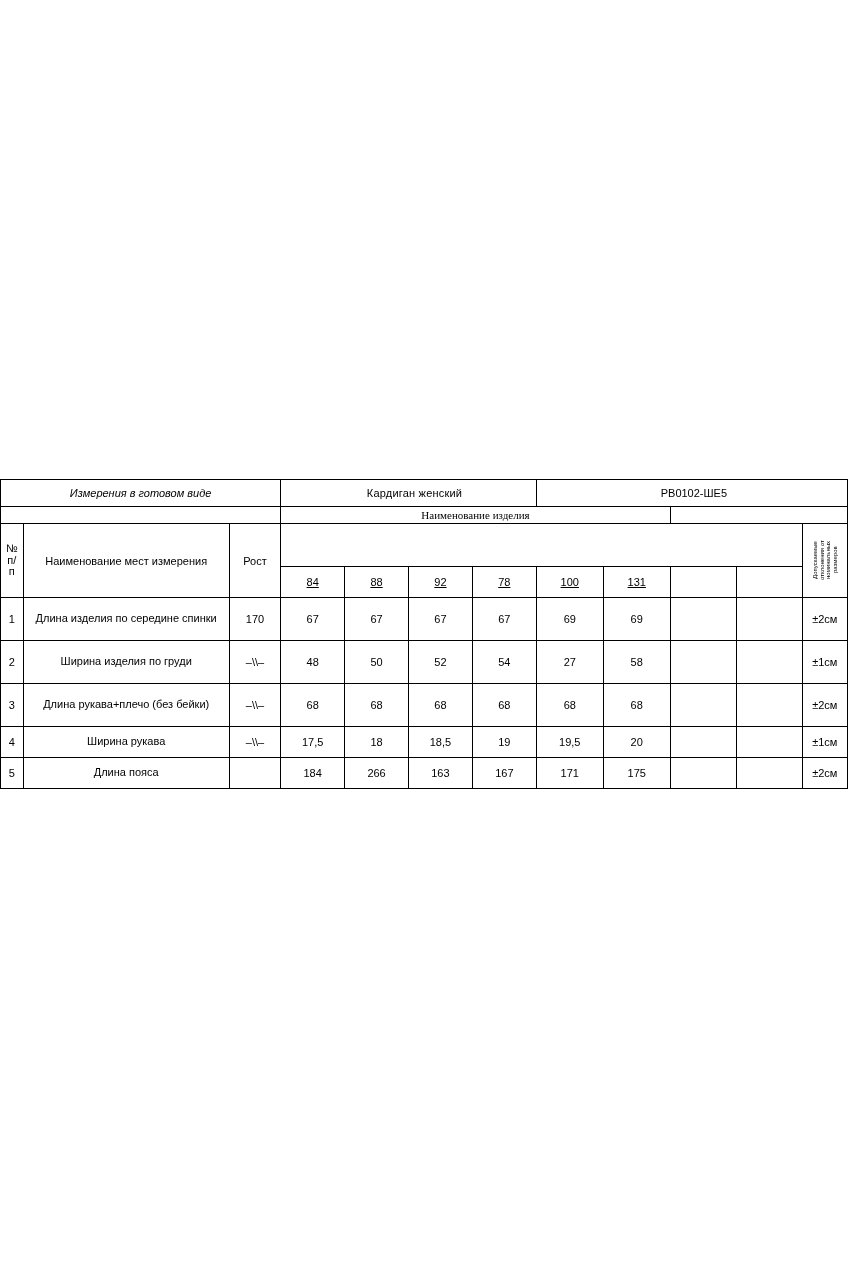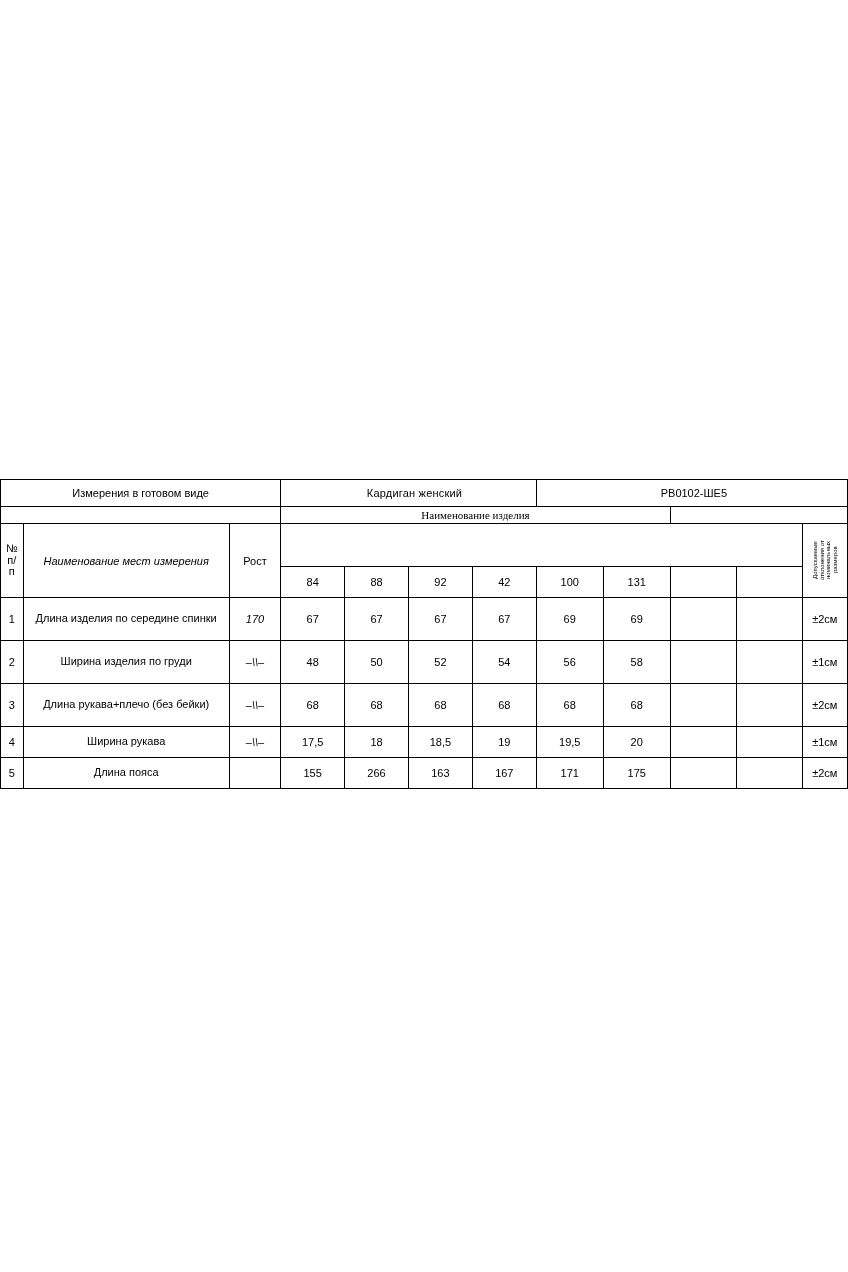--- a/index.html
+++ b/index.html
@@ -39,20 +39,21 @@
   .row-title td {
     border-left: none;
     border-right: none;
     border-top: none;
     height: 26px;
   }
   .title-left {
     font-size: 13px;
     font-weight: bold;
     text-align: center;
+    font-style: italic;
   }
   .title-main {
     font-size: 16px;
     font-weight: bold;
     text-align: left;
     padding-left: 12px !important;
     letter-spacing: 0.2px;
   }
   .title-code {
     font-size: 16px;
@@ -74,21 +75,20 @@
   }
   
   .hdr-no {
     width: 22px;
     font-size: 10px;
     line-height: 1.05;
   }
   .hdr-name {
     width: 200px;
     font-size: 11px;
-    font-style: italic;
   }
   .hdr-rost {
     width: 50px;
     font-size: 11px;
   }
   .size-col {
     width: 63px;
   }
   .blank-col {
     width: 64px;
@@ -102,37 +102,37 @@
     writing-mode: vertical-rl;
     transform: rotate(180deg);
     white-space: normal;
     display: inline-block;
     height: 66px;
     text-align: center;
   }
   .size-val {
     font-size: 12px;
     font-weight: bold;
+    text-decoration: underline;
   }
   .data-num {
     font-size: 13px;
     font-weight: bold;
   }
   .data-name {
     font-size: 11px;
     text-align: center;
     padding: 2px 6px !important;
     line-height: 1.25;
   }
   .data-idx {
     font-size: 11px;
   }
   .data-rost {
     font-size: 11px;
-    font-style: italic;
   }
   .data-tol {
     font-size: 11px;
   }
   .row-h-head td { height: 42px; }
   .row-h-sizes td { height: 30px; }
   .row-h-data td { height: 38px; }
   .row-h-data-small td { height: 26px; }
   .hdr-stack { display: block; line-height: 1.05; }
 </style>
@@ -177,21 +177,21 @@
         <td class="hdr-rost" rowspan="2" data-name="header-height">Рост</td>
         <td colspan="8" data-name="header-sizes-group"></td>
         <td class="hdr-tol" rowspan="2" data-name="header-tolerance">
           <span class="tol-vert">Допускаемые отклонения от номинальных размеров</span>
         </td>
       </tr>
       <tr class="row-h-sizes" data-name="sizes-row">
         <td class="size-col size-val" data-name="size-header-0">84</td>
         <td class="size-col size-val" data-name="size-header-1">88</td>
         <td class="size-col size-val" data-name="size-header-2">92</td>
-        <td class="size-col size-val" data-name="size-header-3">42</td>
+        <td class="size-col size-val" data-name="size-header-3">78</td>
         <td class="size-col size-val" data-name="size-header-4">100</td>
         <td class="size-col size-val" data-name="size-header-5">131</td>
         <td class="blank-col" data-name="size-header-blank-0"></td>
         <td class="blank-col" data-name="size-header-blank-1"></td>
       </tr>
 
       <tr class="row-h-data" data-name="table-row">
         <td class="data-idx" data-name="row-index">1</td>
         <td class="data-name" data-name="row-measurement-name">Длина изделия по середине спинки</td>
         <td class="data-rost" data-name="row-height">170</td>
@@ -207,21 +207,21 @@
       </tr>
 
       <tr class="row-h-data" data-name="table-row">
         <td class="data-idx" data-name="row-index">2</td>
         <td class="data-name" data-name="row-measurement-name">Ширина изделия по груди</td>
         <td class="data-rost" data-name="row-height">–\\–</td>
         <td class="data-num" data-name="cell-size-84">48</td>
         <td class="data-num" data-name="cell-size-88">50</td>
         <td class="data-num" data-name="cell-size-92">52</td>
         <td class="data-num" data-name="cell-size-96">54</td>
-        <td class="data-num" data-name="cell-size-100">56</td>
+        <td class="data-num" data-name="cell-size-100">27</td>
         <td class="data-num" data-name="cell-size-104">58</td>
         <td data-name="cell-blank-0"></td>
         <td data-name="cell-blank-1"></td>
         <td class="data-tol" data-name="row-tolerance">±1см</td>
       </tr>
 
       <tr class="row-h-data" data-name="table-row">
         <td class="data-idx" data-name="row-index">3</td>
         <td class="data-name" data-name="row-measurement-name">Длина рукава+плечо (без бейки)</td>
         <td class="data-rost" data-name="row-height">–\\–</td>
@@ -248,21 +248,21 @@
         <td class="data-num" data-name="cell-size-104">20</td>
         <td data-name="cell-blank-0"></td>
         <td data-name="cell-blank-1"></td>
         <td class="data-tol" data-name="row-tolerance">±1см</td>
       </tr>
 
       <tr class="row-h-data-small" data-name="table-row">
         <td class="data-idx" data-name="row-index">5</td>
         <td class="data-name" data-name="row-measurement-name">Длина пояса</td>
         <td class="data-rost" data-name="row-height"></td>
-        <td class="data-num" data-name="cell-size-84">155</td>
+        <td class="data-num" data-name="cell-size-84">184</td>
         <td class="data-num" data-name="cell-size-88">266</td>
         <td class="data-num" data-name="cell-size-92">163</td>
         <td class="data-num" data-name="cell-size-96">167</td>
         <td class="data-num" data-name="cell-size-100">171</td>
         <td class="data-num" data-name="cell-size-104">175</td>
         <td data-name="cell-blank-0"></td>
         <td data-name="cell-blank-1"></td>
         <td class="data-tol" data-name="row-tolerance">±2см</td>
       </tr>
     </tbody>

